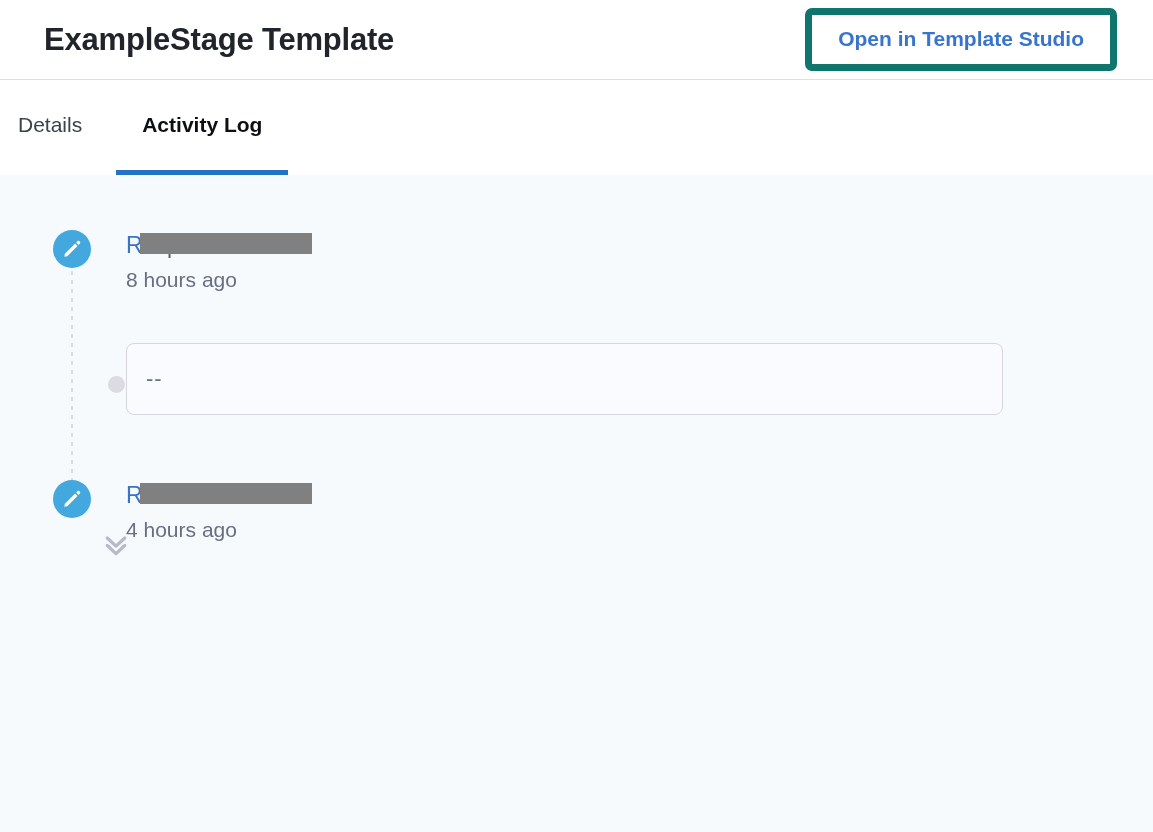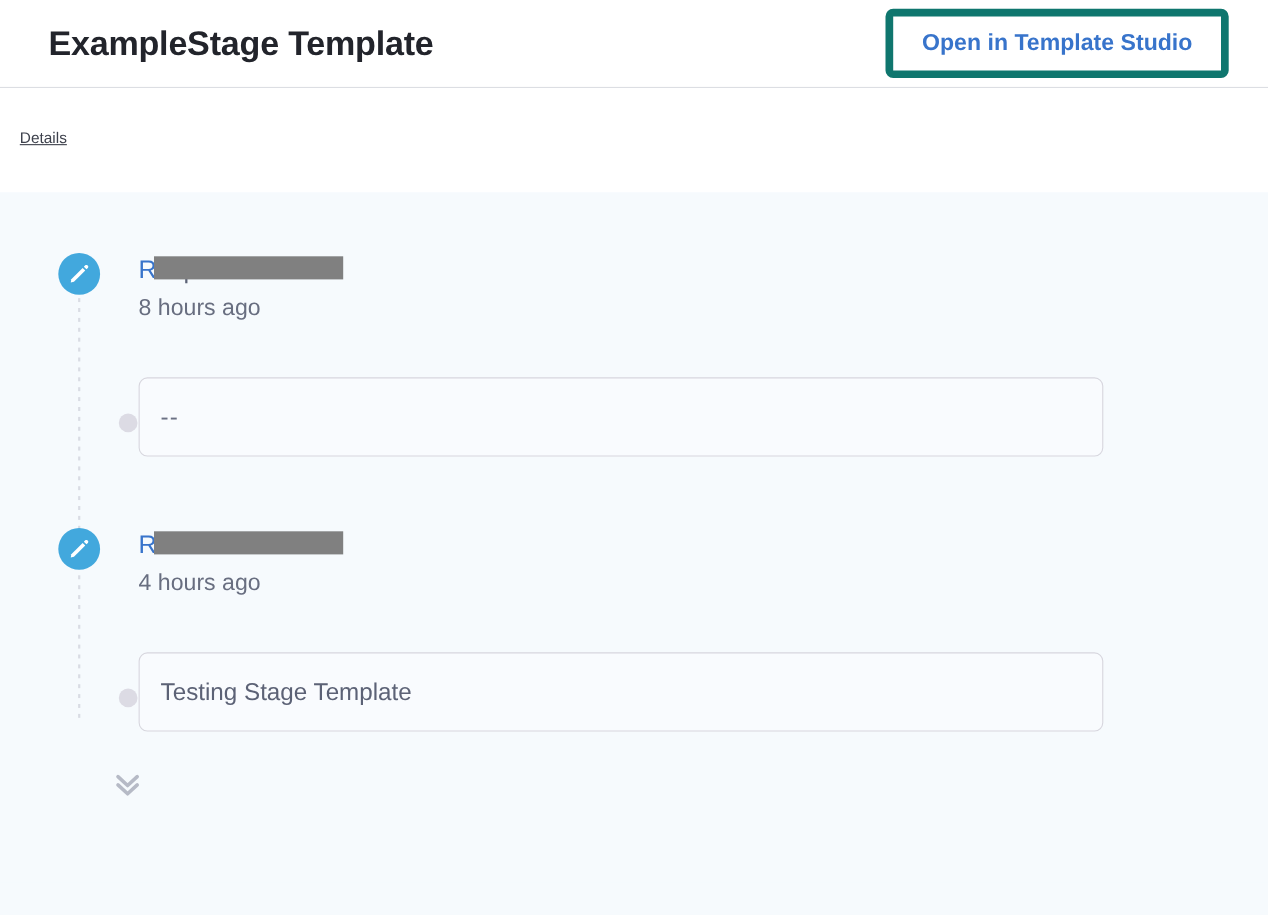--- a/index.html
+++ b/index.html
@@ -56,28 +56,27 @@
     background: #ffffff;
     display: flex;
     align-items: stretch;
     padding-left: 44px;
     position: relative;
   }
 
   .tab {
     display: flex;
     align-items: center;
-    font-size: 14px;
+    font-size: 21px;
     color: #3d414c;
     cursor: pointer;
     padding: 0 26px;
     position: relative;
     border-bottom: 5px solid transparent;
     margin-bottom: 0;
-    text-decoration: underline;
   }
   .tab:first-child { margin-left: -26px; padding-left: 0; padding-right: 34px; }
   .tab.active {
     font-weight: bold;
     color: #0d0f14;
     border-bottom-color: #2571c6;
   }
 
   
   .activity-area {
@@ -216,20 +215,23 @@
 
 <div class="page-header">
   <h1 class="page-title">ExampleStage Template</h1>
   <button class="studio-button">Open in Template Studio</button>
 </div>
 
 <div class="tab-bar">
   <div class="tab">
     <span>Details</span>
   </div>
+  <div class="tab active">
+    <span>Activity Log</span>
+  </div>
 </div>
 
 <div class="activity-area">
   <div class="timeline">
 
     <div class="spine"></div>
 
     <div class="entry">
       <div class="entry-head">
         <div class="avatar-icon">
@@ -257,24 +259,20 @@
             <path d="M4.2 17.3 L15.4 6.1 L18.0 8.7 L6.8 19.9 L3.6 20.5 Z" fill="#ffffff"></path>
             <path d="M16.6 4.9 L18.0 3.5 C18.6 2.9 19.5 2.9 20.1 3.5 L20.6 4.0 C21.2 4.6 21.2 5.5 20.6 6.1 L19.2 7.5 Z" fill="#ffffff"></path>
           </svg>
         </div>
         <div class="entry-text">
           <span class="actor-wrap"><span>R</span><span>i</span><span class="actor-redaction"></span></span><span> created </span><span class="version-link">v1</span>
         </div>
         <div class="entry-time">4 hours ago</div>
       </div>
 
-      <div class="comment-row">
-        <div class="node-dot"></div>
-        <div class="comment-box">Testing Stage Template</div>
-      </div>
     </div>
 
     <div class="expand-more">
       <svg width="30" height="30" viewBox="0 0 24 24" fill="none" stroke="#b6bac6" stroke-width="2.6" stroke-linecap="round" stroke-linejoin="round">
         <polyline points="5 8 12 14.5 19 8"></polyline>
         <polyline points="5 14 12 20.5 19 14"></polyline>
       </svg>
     </div>
 
   </div>

